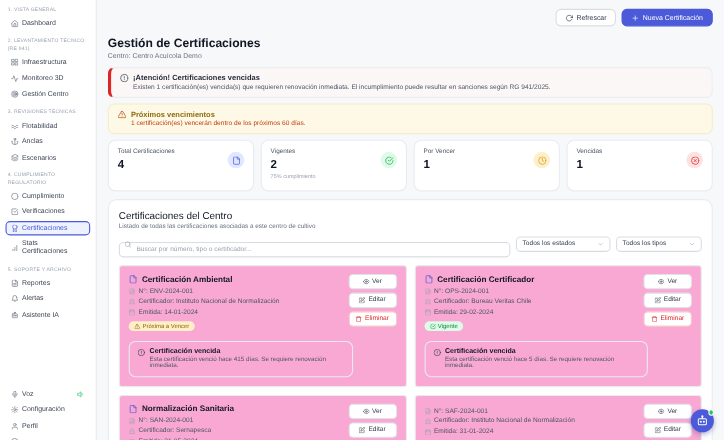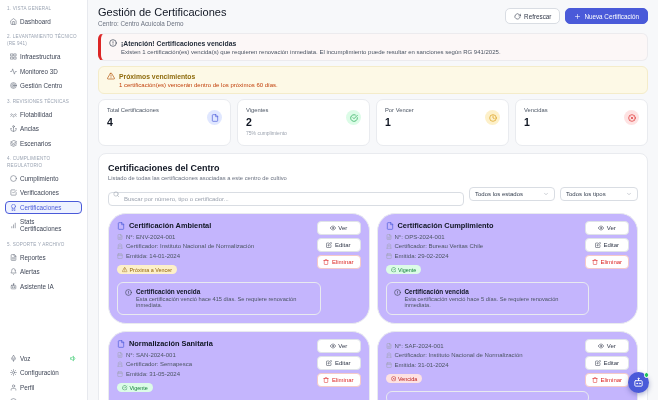--- a/index.html
+++ b/index.html
@@ -17,21 +17,21 @@
   .sb-item svg { width:7px; height:7px; color:#6b7280; flex:0 0 auto; }
   .sb-item.active { background:#eef2ff; border-color:#4a5ad9; color:#4a5ad9; }
   .sb-item.active svg { color:#4a5ad9; }
   .sb-spacer { flex:1; }
   .sb-foot { padding-bottom:0; }
   .sb-right-ic { margin-left:auto; color:#22c55e !important; }
 
   
   .main { position:absolute; left:88px; top:0; right:0; bottom:0; padding:6px 10px; overflow:hidden; }
   .hdr { display:flex; justify-content:space-between; align-items:flex-start; margin-bottom:6px; }
-  .hdr h1 { font-size:11px; font-weight:normal; color:#101623; }
+  .hdr h1 { font-size:11px; font-weight:bold; color:#101623;margin-top:28px; }
   .hdr .sub { font-size:6.3px; color:#6b7280; margin-top:2px; }
   .hdr-btns { display:flex; gap:5px; margin-top:2px; }
   .btn { display:inline-flex; align-items:center; gap:3px; font-size:6.3px; border-radius:5px;
     padding:3.5px 8px; cursor:pointer; border:1px solid #d9dde3; background:#fff; color:#32394a; }
   .btn svg { width:7px; height:7px; }
   .btn.primary { background:#4a5ad9; border-color:#4a5ad9; color:#fff; }
 
   
   .alert { border-radius:6px; padding:5px 8px; margin-bottom:5px; }
   .alert .a-title { display:flex; align-items:center; gap:4px; font-size:6.8px; font-weight:bold; }
@@ -54,37 +54,37 @@
   .s-ico { position:absolute; right:8px; top:10px; width:15px; height:15px; border-radius:50%;
     display:flex; align-items:center; justify-content:center; }
   .s-ico svg { width:8px; height:8px; }
   .s-ico.blue { background:#e0e7ff; color:#4a5ad9; }
   .s-ico.green { background:#dcfce7; color:#16a34a; }
   .s-ico.yellow { background:#fdf0c9; color:#d99b14; }
   .s-ico.red { background:#fee2e2; color:#dc2626; }
 
   
   .section { background:#fff; border:1px solid #e9ebef; border-radius:8px; padding:9px 9px 8px 9px; }
-  .section h2 { font-size:9px; font-weight:bold; color:#101623; }
+  .section h2 { font-size:9px; font-weight:normal; color:#101623; }
   .section .sub { font-size:5.8px; color:#6b7280; margin-top:2px; }
   .tools { display:flex; gap:5px; margin-top:6px; }
   .search { position:relative; flex:1; }
   .search input { width:100%; height:14px; border:1px solid #d9dde3; border-radius:4px;
     font-size:6px; padding:0 4px 0 15px; color:#374151; background:#fff; outline:none;
     font-family:"Liberation Sans","DejaVu Sans",sans-serif; }
   .search input::placeholder { color:#9ca3af; }
   .search svg { position:absolute; left:5px; top:4px; width:6.5px; height:6.5px; color:#9ca3af; }
   .select { display:flex; align-items:center; justify-content:space-between; border:1px solid #d9dde3;
     border-radius:4px; height:14px; font-size:6px; color:#374151; padding:0 5px; cursor:pointer; background:#fff; }
   .select svg { width:6px; height:6px; color:#9ca3af; margin-left:6px; }
   .sel-states { width:86px; } .sel-types { width:78px; }
 
   
   .grid { display:grid; grid-template-columns:1fr 1fr; gap:7px; margin-top:7px; }
-  .card { background:#c4b5fd; border:1px solid #e9ebef; border-radius:18px; padding:7px 8px 8px 8px; position:relative; }
+  .card { background:#f9a8d4; border:1px solid #e9ebef; border-radius:3px; padding:7px 8px 8px 8px; position:relative; }
   .c-title { display:flex; align-items:center; gap:4px; font-size:7.4px; font-weight:bold; color:#101623; }
   .c-title svg { width:8px; height:8px; color:#4a5ad9; }
   .c-meta { display:flex; align-items:center; gap:3px; font-size:6px; color:#4b5563; margin-top:3.5px; }
   .c-meta svg { width:6px; height:6px; color:#9ca3af; }
   .badge { display:inline-flex; align-items:center; gap:2px; font-size:5.4px; border-radius:999px;
     padding:1.5px 5px; margin-top:4px; }
   .badge svg { width:5.5px; height:5.5px; }
   .badge.warn { background:#fdf0c9; color:#92640a; }
   .badge.success { background:#dcfce7; color:#15803d; }
   .badge.danger { background:#fee2e2; color:#b91c1c; }
@@ -556,21 +556,21 @@
               <span>Eliminar</span>
             </button>
         </div>
       </div>
 
       <div class="card">
         <div class="c-title">
           <svg class="ic">
               <use href="#i-file"></use>
             </svg>
-          <span>Certificación Cumplimiento</span>
+          <span>Certificación Certificador</span>
         </div>
         <div class="c-meta">
             <svg class="ic">
               <use href="#i-file-text"></use>
             </svg>
             <span>N°: OPS-2024-001</span>
           </div>
         <div class="c-meta">
             <svg class="ic">
               <use href="#i-building"></use>

